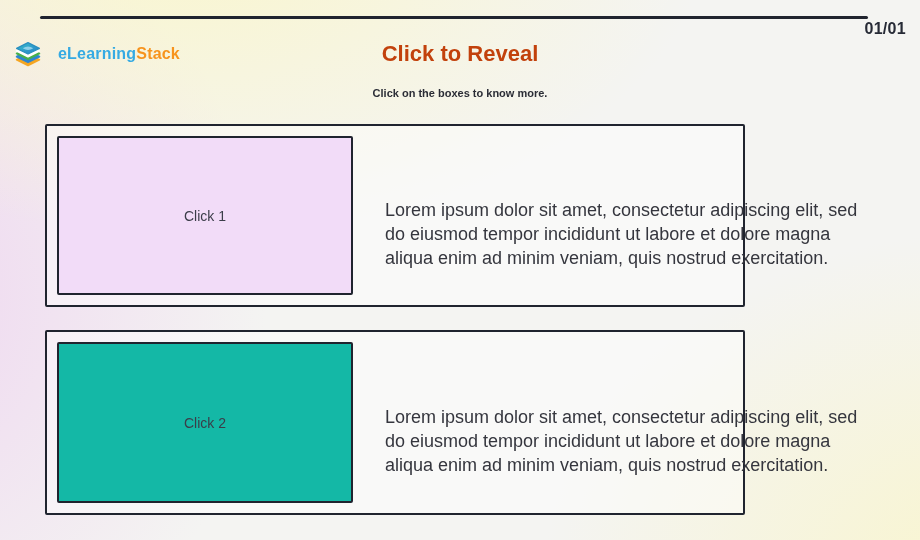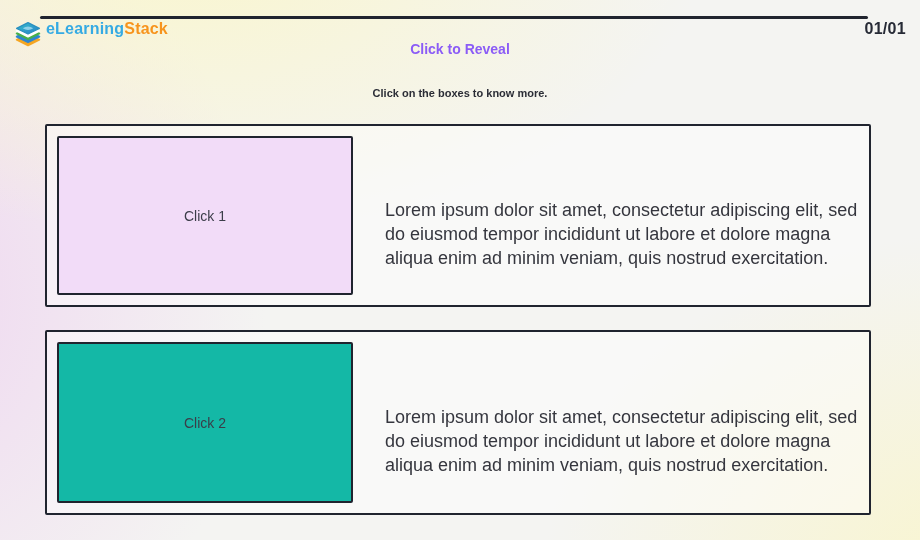--- a/index.html
+++ b/index.html
@@ -32,52 +32,52 @@
     top: 20px; right: 14px;
     font-size: 16px;
     font-weight: 700;
     color: #262a36;
     letter-spacing: 0.3px;
   }
 
   
   .logo {
     position: absolute;
-    left: 14px; top: 20px;
+    left: 14px; top: 40px;
     display: flex;
-    align-items: flex-start;
-    gap: 4px;
+    align-items: center;
+    gap: 16px;
   }
   .logo-icon { width: 28px; height: 28px; display: block; }
   .logo-text { font-size: 16px; font-weight: 700; letter-spacing: 0.2px; display: flex; }
 
   
   .title {
     position: absolute;
     left: 0; right: 0; top: 41px;
     margin: 0;
     text-align: center;
-    font-size: 14px;
+    font-size: 22px;
     font-weight: 700;
-    color: #8b5cf6;
+    color: #c2410c;
   }
   .subtitle {
     position: absolute;
     left: 0; right: 0; top: 87px;
     text-align: center;
     font-size: 11px;
     font-weight: 600;
     color: #2b2d36;
   }
 
   
   .card {
     position: absolute;
     left: 45px;
-    width: 826px;
+    width: 700px;
     border: 2px solid #20242f;
     border-radius: 2px;
     background: rgba(255,255,255,0.45);
     box-sizing: border-box;
   }
   .card-1 { top: 124px; height: 183px; }
   .card-2 { top: 330px; height: 185px; }
 
   .reveal-btn {
     position: absolute;

